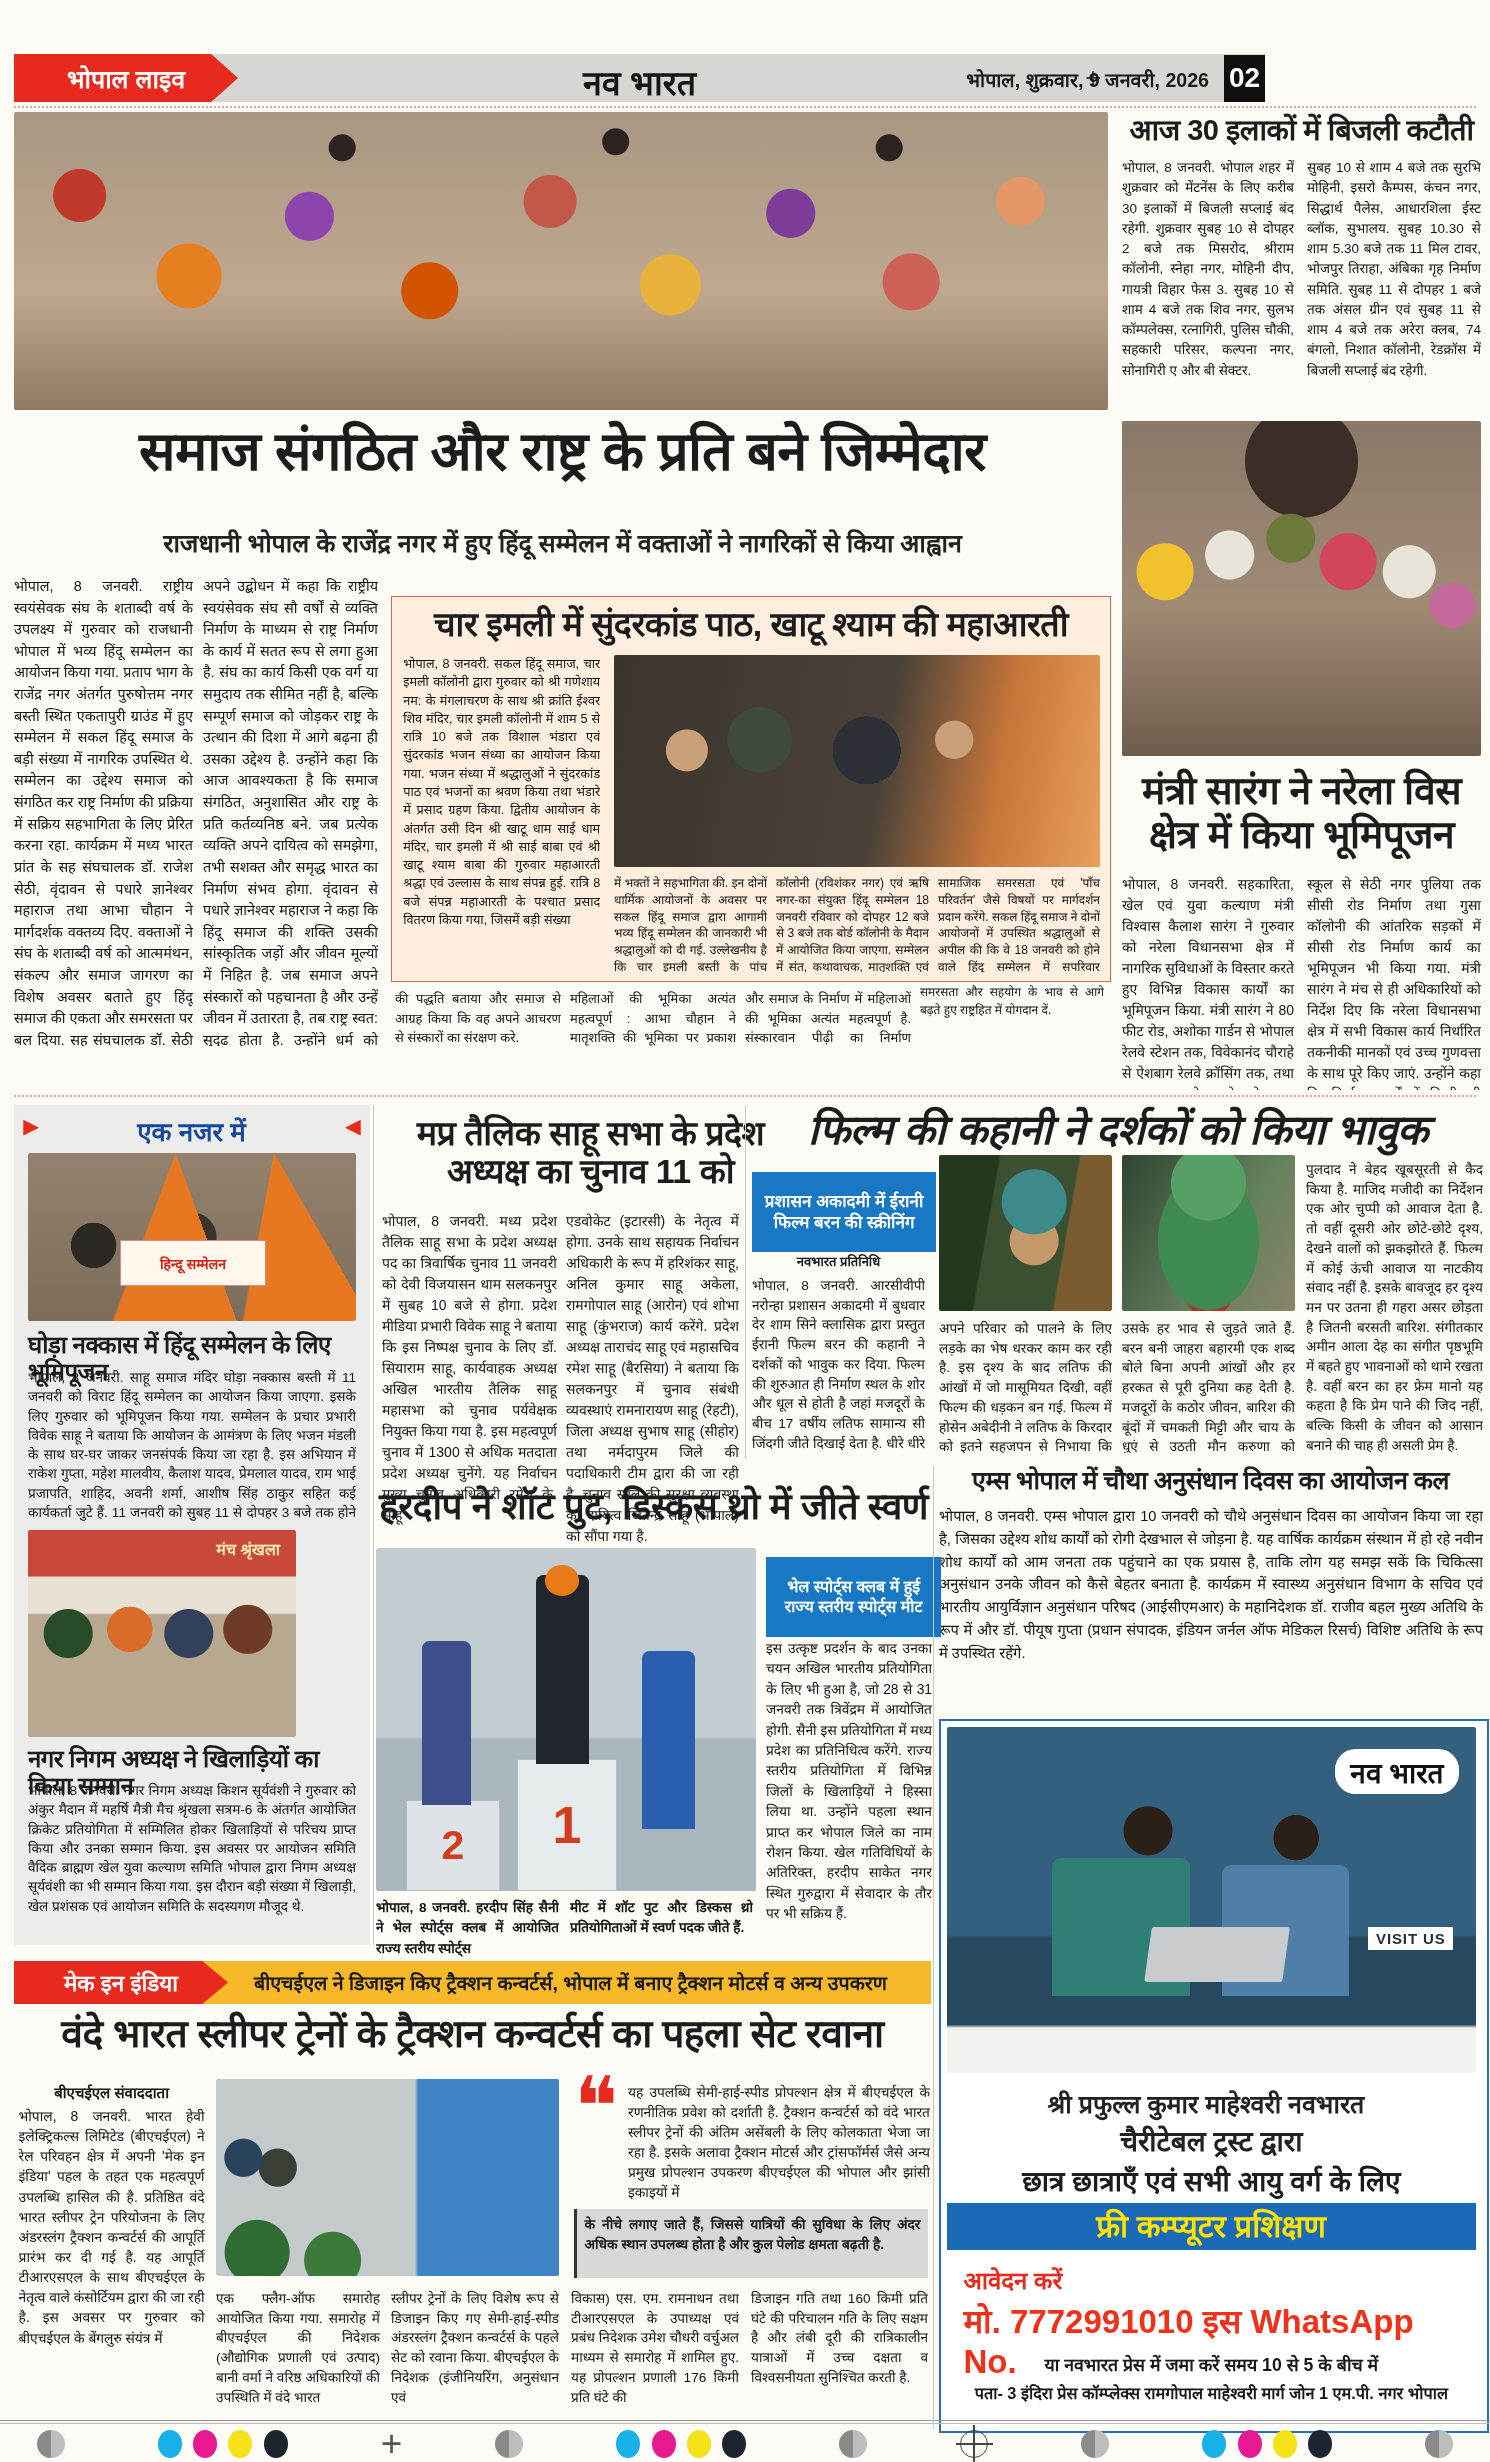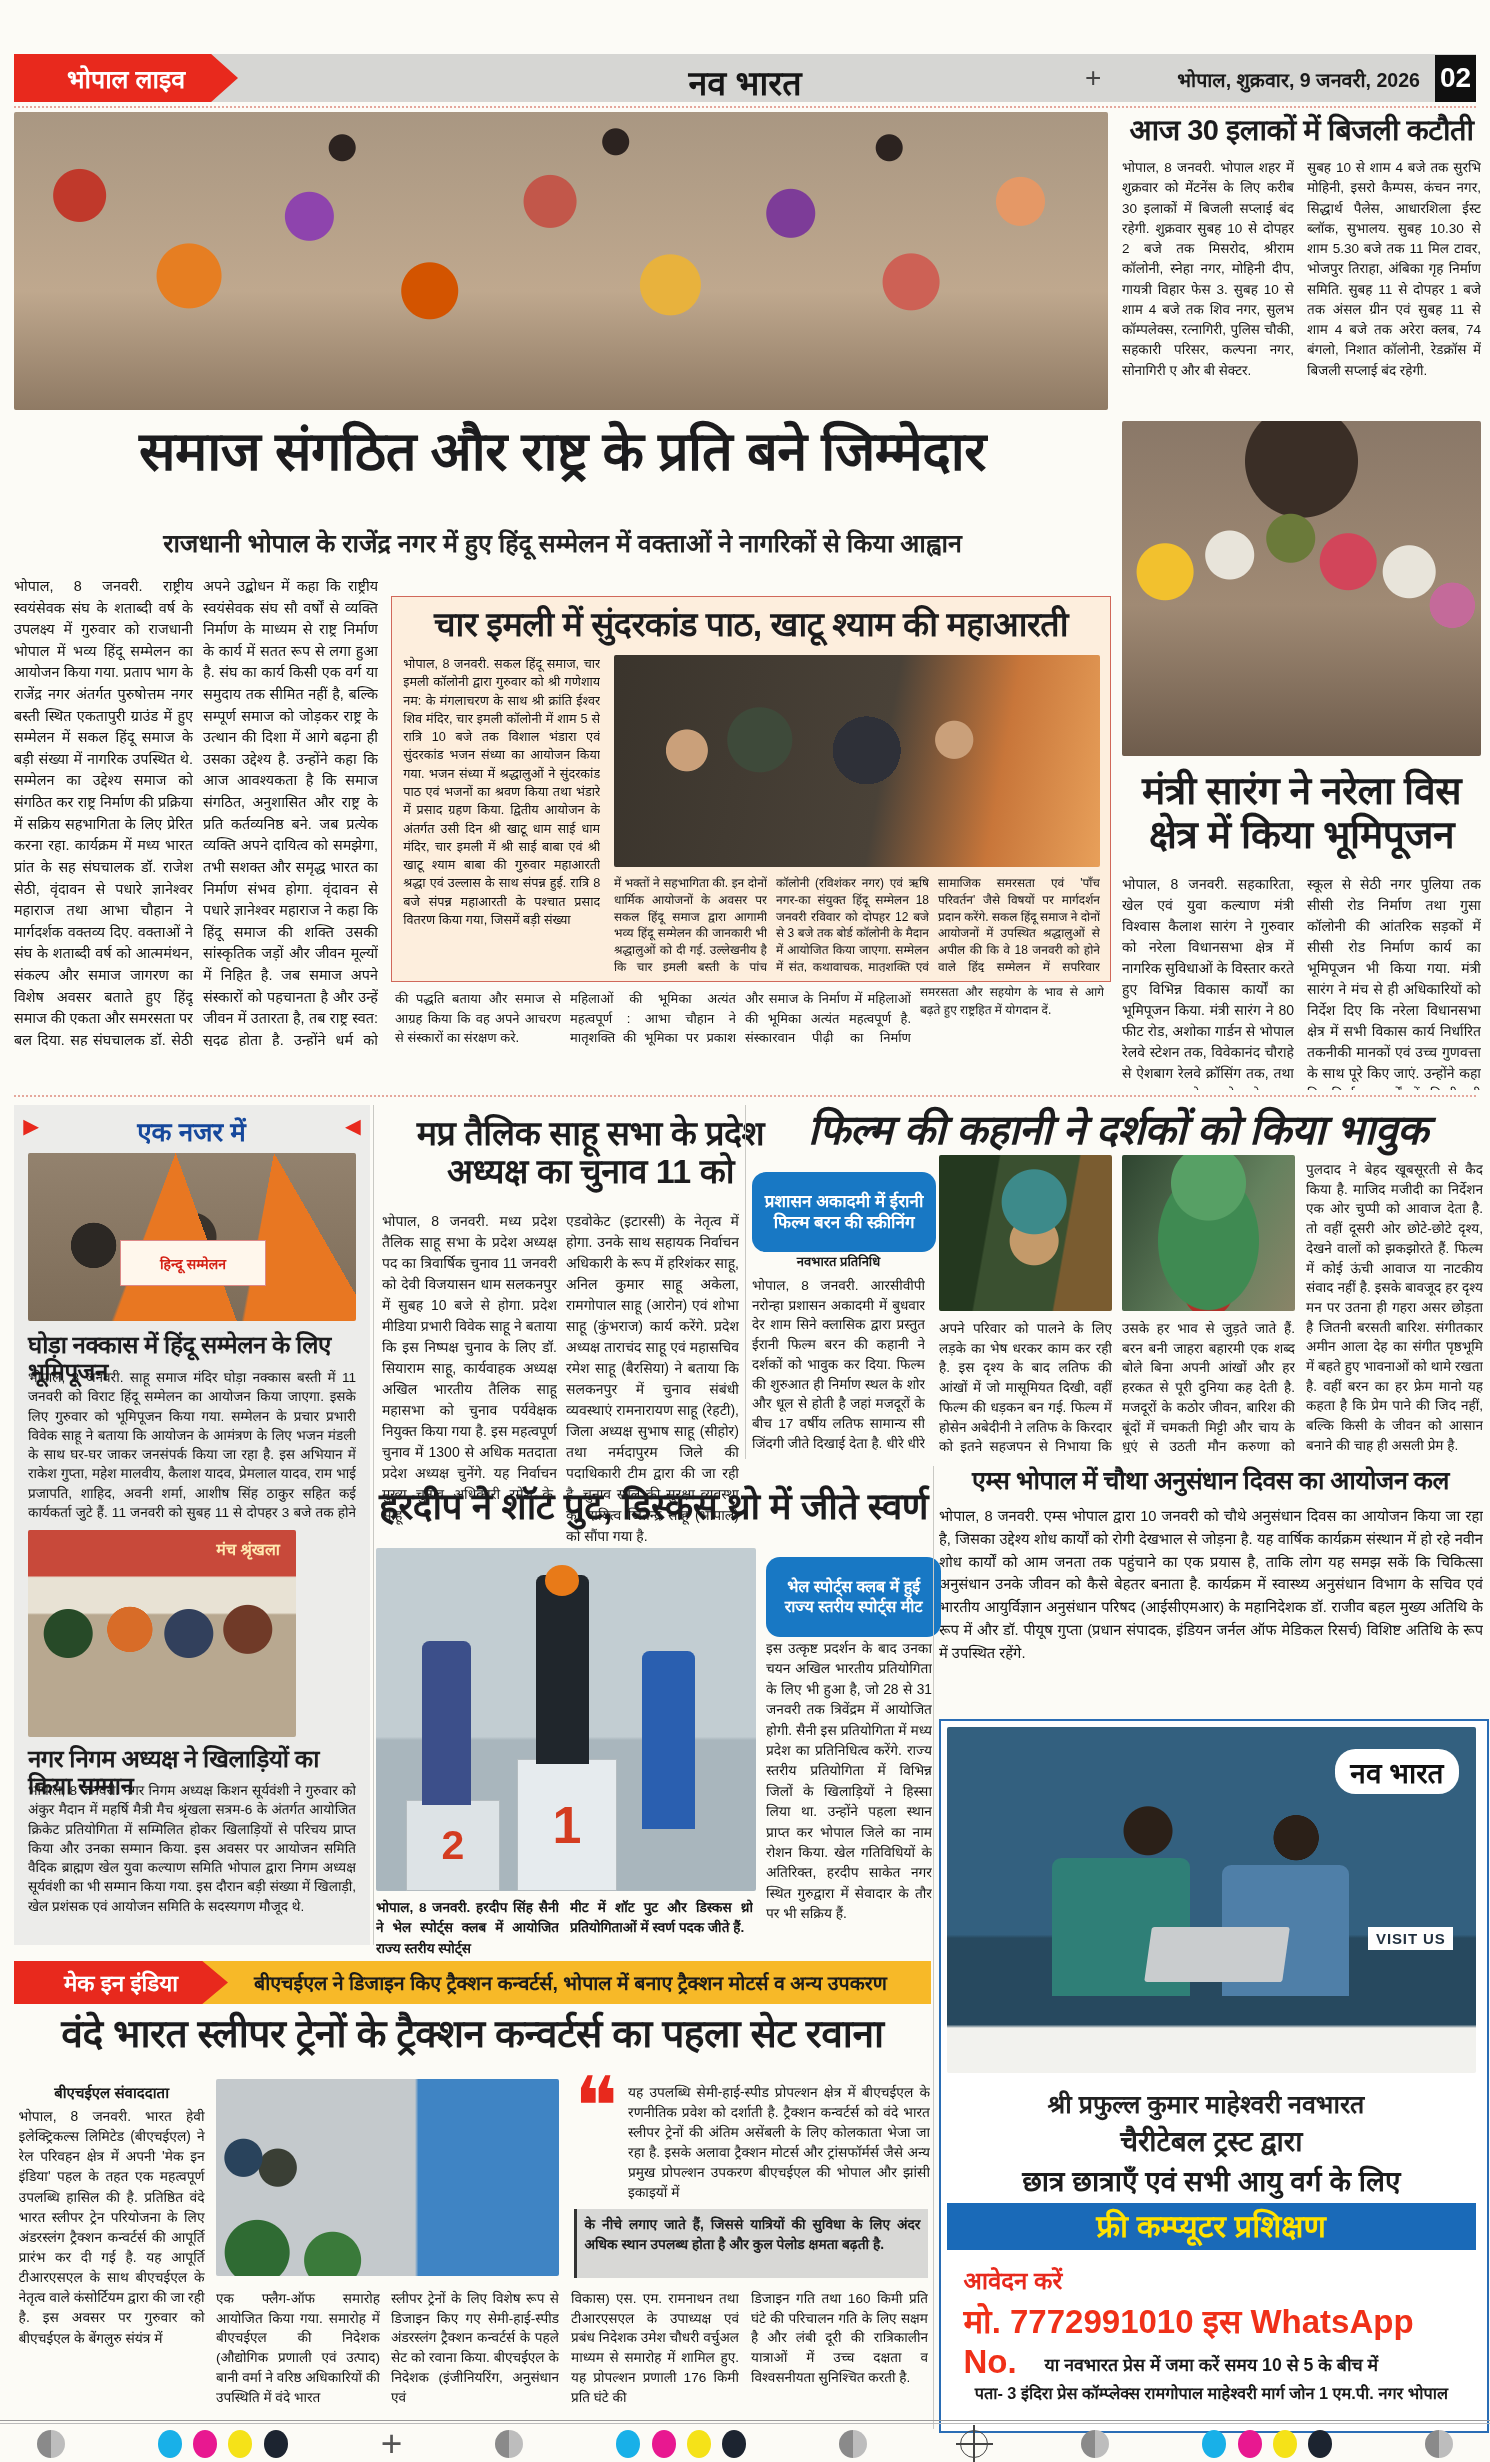--- a/index.html
+++ b/index.html
@@ -6,23 +6,23 @@
   #page{position:relative;width:1490px;height:2462px;background:#fcfbf6;margin:0 auto;
         font-family:"Liberation Sans",sans-serif;color:#1a1a1a;overflow:hidden;}
   .abs{position:absolute;}
   .hl{font-weight:900;color:#1c1c1e;line-height:1.12;letter-spacing:-0.5px;}
   .center{text-align:center;}
   .col{position:absolute;font-size:14.4px;line-height:1.5;text-align:justify;color:#151515;}
   .ph{position:absolute;overflow:hidden;border-radius:1.9px;}
   .dotline{position:absolute;border-top:2.8px dotted #e5a79c;height:0;}
   .vrule{position:absolute;width:0.9px;background:#c9c9c4;}
   .kicker{position:absolute;background:#1878c4;color:#fff;font-weight:900;text-align:center;
-          display:flex;align-items:center;justify-content:center;line-height:1.25;padding:5.6px;border-radius:14px;}
+          display:flex;align-items:center;justify-content:center;line-height:1.25;padding:5.6px;}
   
-  .hdr{position:absolute;left:14px;top:54px;width:1462px;height:48px;background:#d6d6d3;}
+  .hdr{position:absolute;left:14px;top:54px;width:1251px;height:48px;background:#d6d6d3;}
   .badge{position:absolute;left:0;top:0;height:48px;width:224px;background:#e8291d;color:#fff;
          font-weight:900;font-size:25px;display:flex;align-items:center;justify-content:center;
          clip-path:polygon(0 0,88% 0,100% 50%,88% 100%,0 100%);}
   .mast{position:absolute;left:0;right:0;top:4.7px;text-align:center;font-size:34px;font-weight:900;color:#161616;}
   .pgno{position:absolute;right:0;top:0.9px;width:41px;height:47px;background:#101010;color:#fff;
         font-weight:900;font-size:28px;display:flex;align-items:center;justify-content:center;}
   
   .crowd{background:
     radial-gradient(circle at 6% 28%,#c0392b 0 26px,transparent 27px),
     radial-gradient(circle at 16% 55%,#e67e22 0 32px,transparent 33px),

